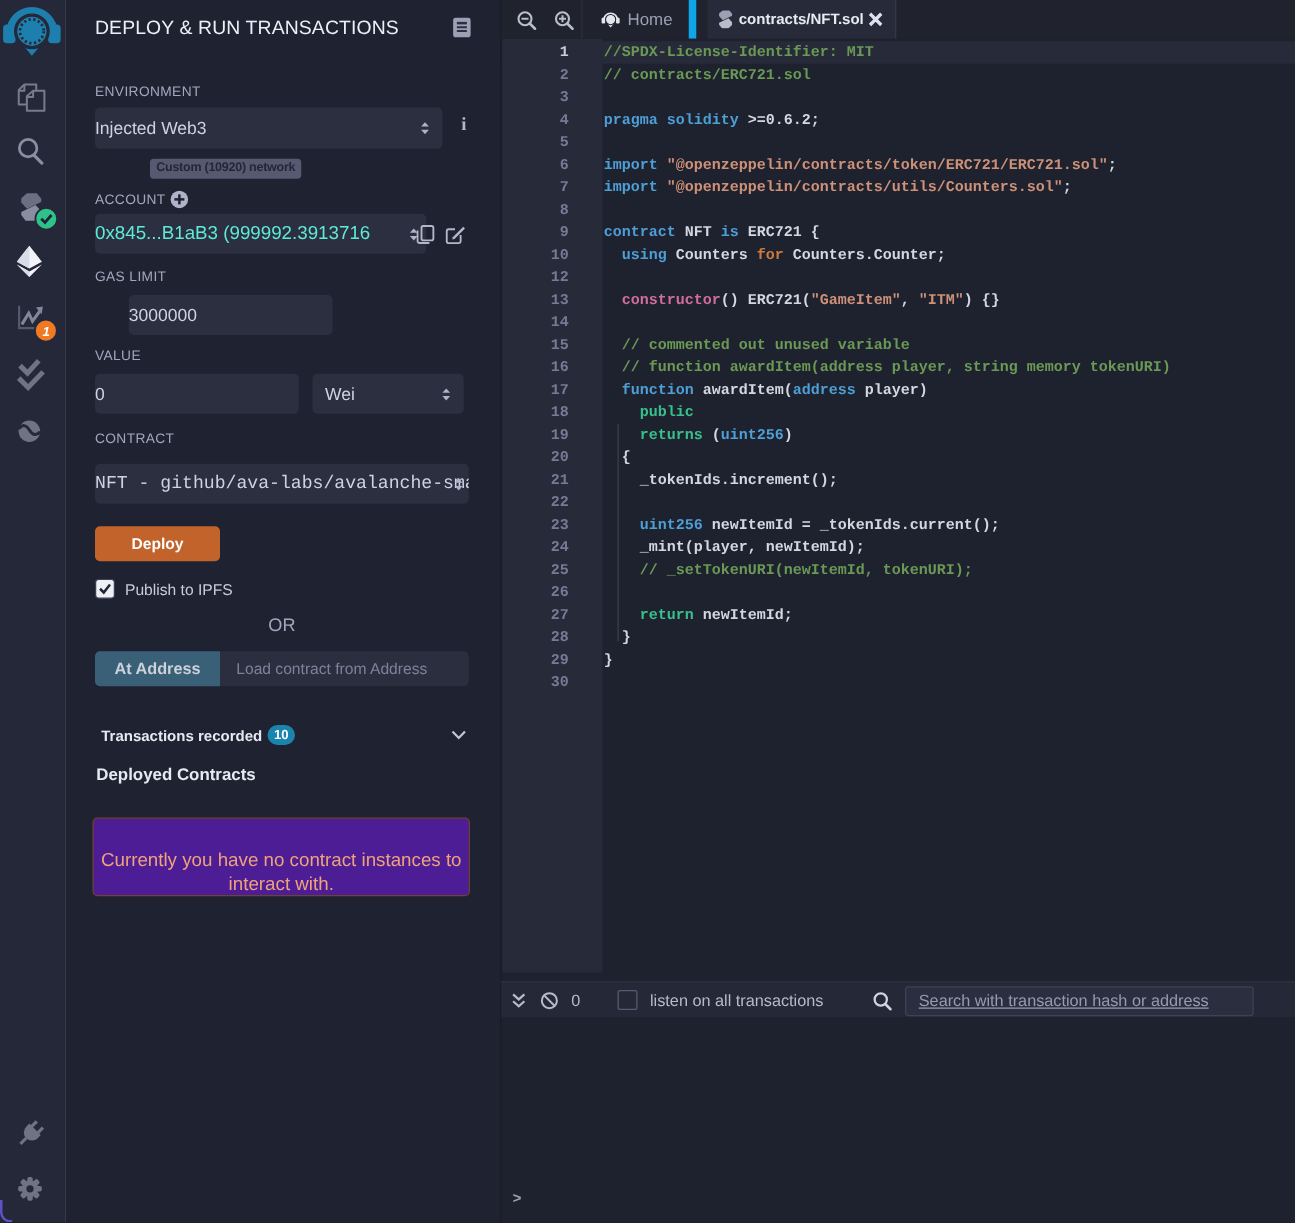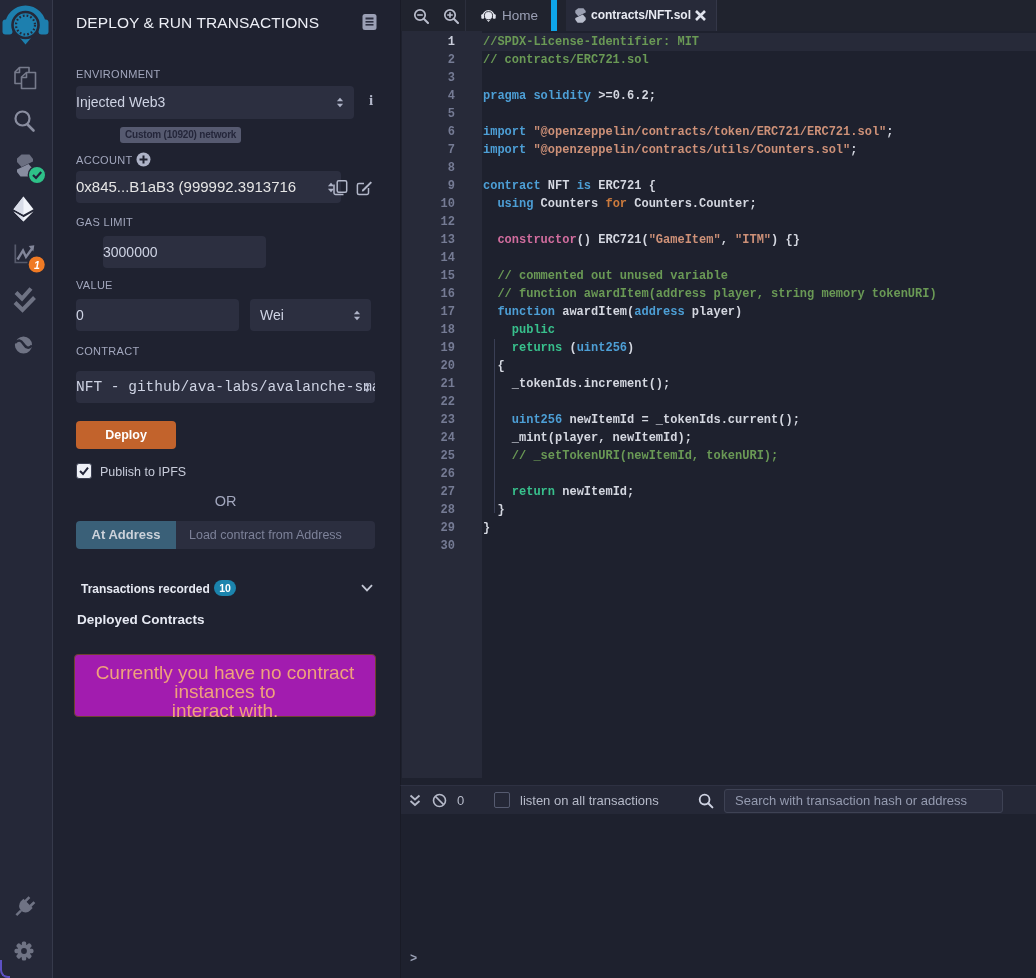--- a/index.html
+++ b/index.html
@@ -32,21 +32,21 @@
 .s { color:#ce9178; } 
 .g { color:#38c08c; } 
 .p { color:#d16d9e; } 
 .o { color:#cd7b3d; } 
 .w { color:#d4d7e0; } 
 #guide { position:absolute; left:93px; top:308px; width:1px; height:174px; background:#3a3f55; }
 
 #termbar { left:400px; top:785px; width:636px; height:29px; background:#252837; border-left:1px solid #191b26; border-top:1px solid #2e3142; }
 #term { left:400px; top:814px; width:636px; height:164px; background:#1e212e; border-left:1px solid #191b26; }
 #prompt { position:absolute; left:9px; top:138px; color:#9aa0b5; font-family:"Liberation Mono",monospace; font-size:12px; font-weight:bold; }
-#termsearch { position:absolute; left:323px; top:3px; width:279px; height:24px; background:#2b2e3f; border:1px solid #3e4254; border-radius:3px; color:#959bb0; font-size:13px; line-height:22px; padding-left:10px; }
+#termsearch { position:absolute; left:323px; top:3px; width:279px; height:24px; background:#2b2e3f; border:1px solid #3e4254; border-radius:3px; color:#959bb0; font-size:13px; line-height:22px; padding-left:10px;text-decoration:underline; }
 #listenlbl { position:absolute; left:119px; top:7px; color:#b6bac9; font-size:13px; }
 #zerolbl { position:absolute; left:56px; top:7px; color:#b6bac9; font-size:13px; }
 #listencb { position:absolute; left:93px; top:6px; width:16px; height:16px; border:1px solid #565b70; border-radius:2px; background:#23263400; }
 
 
 #corner { left:0; top:960px; width:10px; height:18px; border-left:2.5px solid #5d51c3; border-bottom:2.5px solid #5d51c3; border-bottom-left-radius:8px; }
 </style>
 </head>
 <body>
 
@@ -139,21 +139,21 @@
   </div>
   <div class="abs" style="left:311px;top:92px;width:14px;height:20px;color:#b2b7c9;font-family:'Liberation Serif',serif;font-weight:bold;font-size:15px;text-align:center;">i</div>
   <div class="abs" style="left:30px;top:127px;height:16px;background:#565a70;border-radius:3px;color:#24263a;font-size:10px;font-weight:bold;line-height:16px;padding:0 5px;letter-spacing:-0.2px;margin-left:37px;">Custom (10920) network</div>
 
   <div class="lbl" style="left:23px;top:154px">ACCOUNT</div>
   <svg class="abs" style="left:83px;top:152px" width="15" height="15" viewBox="0 0 15 15">
       <circle cx="7.5" cy="7.5" r="7" fill="#aeb3c7"></circle>
       <rect x="6.5" y="3.5" width="2" height="8" fill="#1f2230"></rect>
       <rect x="3.5" y="6.5" width="8" height="2" fill="#1f2230"></rect>
     </svg>
-  <div class="ctrl" style="left:23px;top:171px;width:265px;height:32px;font-size:15px;color:#e5e5e5;">0x845...B1aB3 (999992.3913716
+  <div class="ctrl" style="left:23px;top:171px;width:265px;height:32px;font-size:15px;color:#5eead4;">0x845...B1aB3 (999992.3913716
     <svg class="caret" style="right:6px" viewBox="0 0 9 12">
         <path d="M1 4.6 L4.5 0.6 L8 4.6 Z" fill="#aeb3c7"></path>
         <path d="M1 7.4 L4.5 11.4 L8 7.4 Z" fill="#aeb3c7"></path>
       </svg>
   </div>
   <svg class="abs" style="left:280px;top:180px" width="15" height="16" viewBox="0 0 15 16">
       <rect x="4.2" y="0.8" width="9.5" height="11.5" rx="1.5" fill="none" stroke="#b2b7c9" stroke-width="1.5"></rect>
       <path d="M10.5 14.4 H2.6 a1.6 1.6 0 0 1 -1.6 -1.6 V4.4" fill="none" stroke="#b2b7c9" stroke-width="1.5"></path>
     </svg>
   <svg class="abs" style="left:303px;top:180px" width="17" height="16" viewBox="0 0 17 16">
@@ -195,21 +195,21 @@
   <div class="abs" style="left:123px;top:521px;width:199px;height:28px;background:#2b2e3f;border-radius:0 4px 4px 0;color:#7d8299;font-size:12.5px;line-height:28px;padding-left:13px;">Load contract from Address</div>
 
   <div class="abs" style="left:28px;top:582px;color:#e6e9f2;font-size:12px;font-weight:bold;">Transactions recorded</div>
   <div class="abs" style="left:161px;top:580px;width:22px;height:16px;background:#1b84ad;border-radius:8px;color:#fff;font-size:10.5px;font-weight:bold;text-align:center;line-height:16px;">10</div>
   <svg class="abs" style="left:308px;top:584px" width="12" height="8" viewBox="0 0 12 8">
       <path d="M1 1.2 L6 6.4 L11 1.2" fill="none" stroke="#c3c7d4" stroke-width="1.8"></path>
     </svg>
 
   <div class="abs" style="left:24px;top:612px;color:#e6e9f2;font-size:13.5px;font-weight:bold;">Deployed Contracts</div>
 
-  <div class="abs" style="left:21px;top:654px;width:302px;height:63px;background:#a21caf;border:1px solid #6e4330;border-radius:4px;color:#efa27b;font-size:19px;text-align:center;line-height:19px;padding-top:8px;">Currently you have no contract instances to<br>interact with.</div>
+  <div class="abs" style="left:21px;top:654px;width:302px;height:63px;background:#4c1d95;border:1px solid #6e4330;border-radius:4px;color:#efa27b;font-size:15px;text-align:center;line-height:19px;padding-top:24px;">Currently you have no contract instances to<br>interact with.</div>
 </div>
 
 <div id="tabbar" class="abs">
   <svg class="abs" style="left:12px;top:8px" width="17" height="16" viewBox="0 0 17 16">
     <circle cx="7" cy="7" r="5.2" fill="none" stroke="#b9bdcc" stroke-width="1.7"></circle>
     <path d="M10.8 10.8 L15 15" stroke="#b9bdcc" stroke-width="2" stroke-linecap="round"></path>
     <path d="M4.2 7 H9.8" stroke="#b9bdcc" stroke-width="1.6"></path>
   </svg>
   <svg class="abs" style="left:42px;top:8px" width="17" height="16" viewBox="0 0 17 16">
     <circle cx="7" cy="7" r="5.2" fill="none" stroke="#b9bdcc" stroke-width="1.7"></circle>

